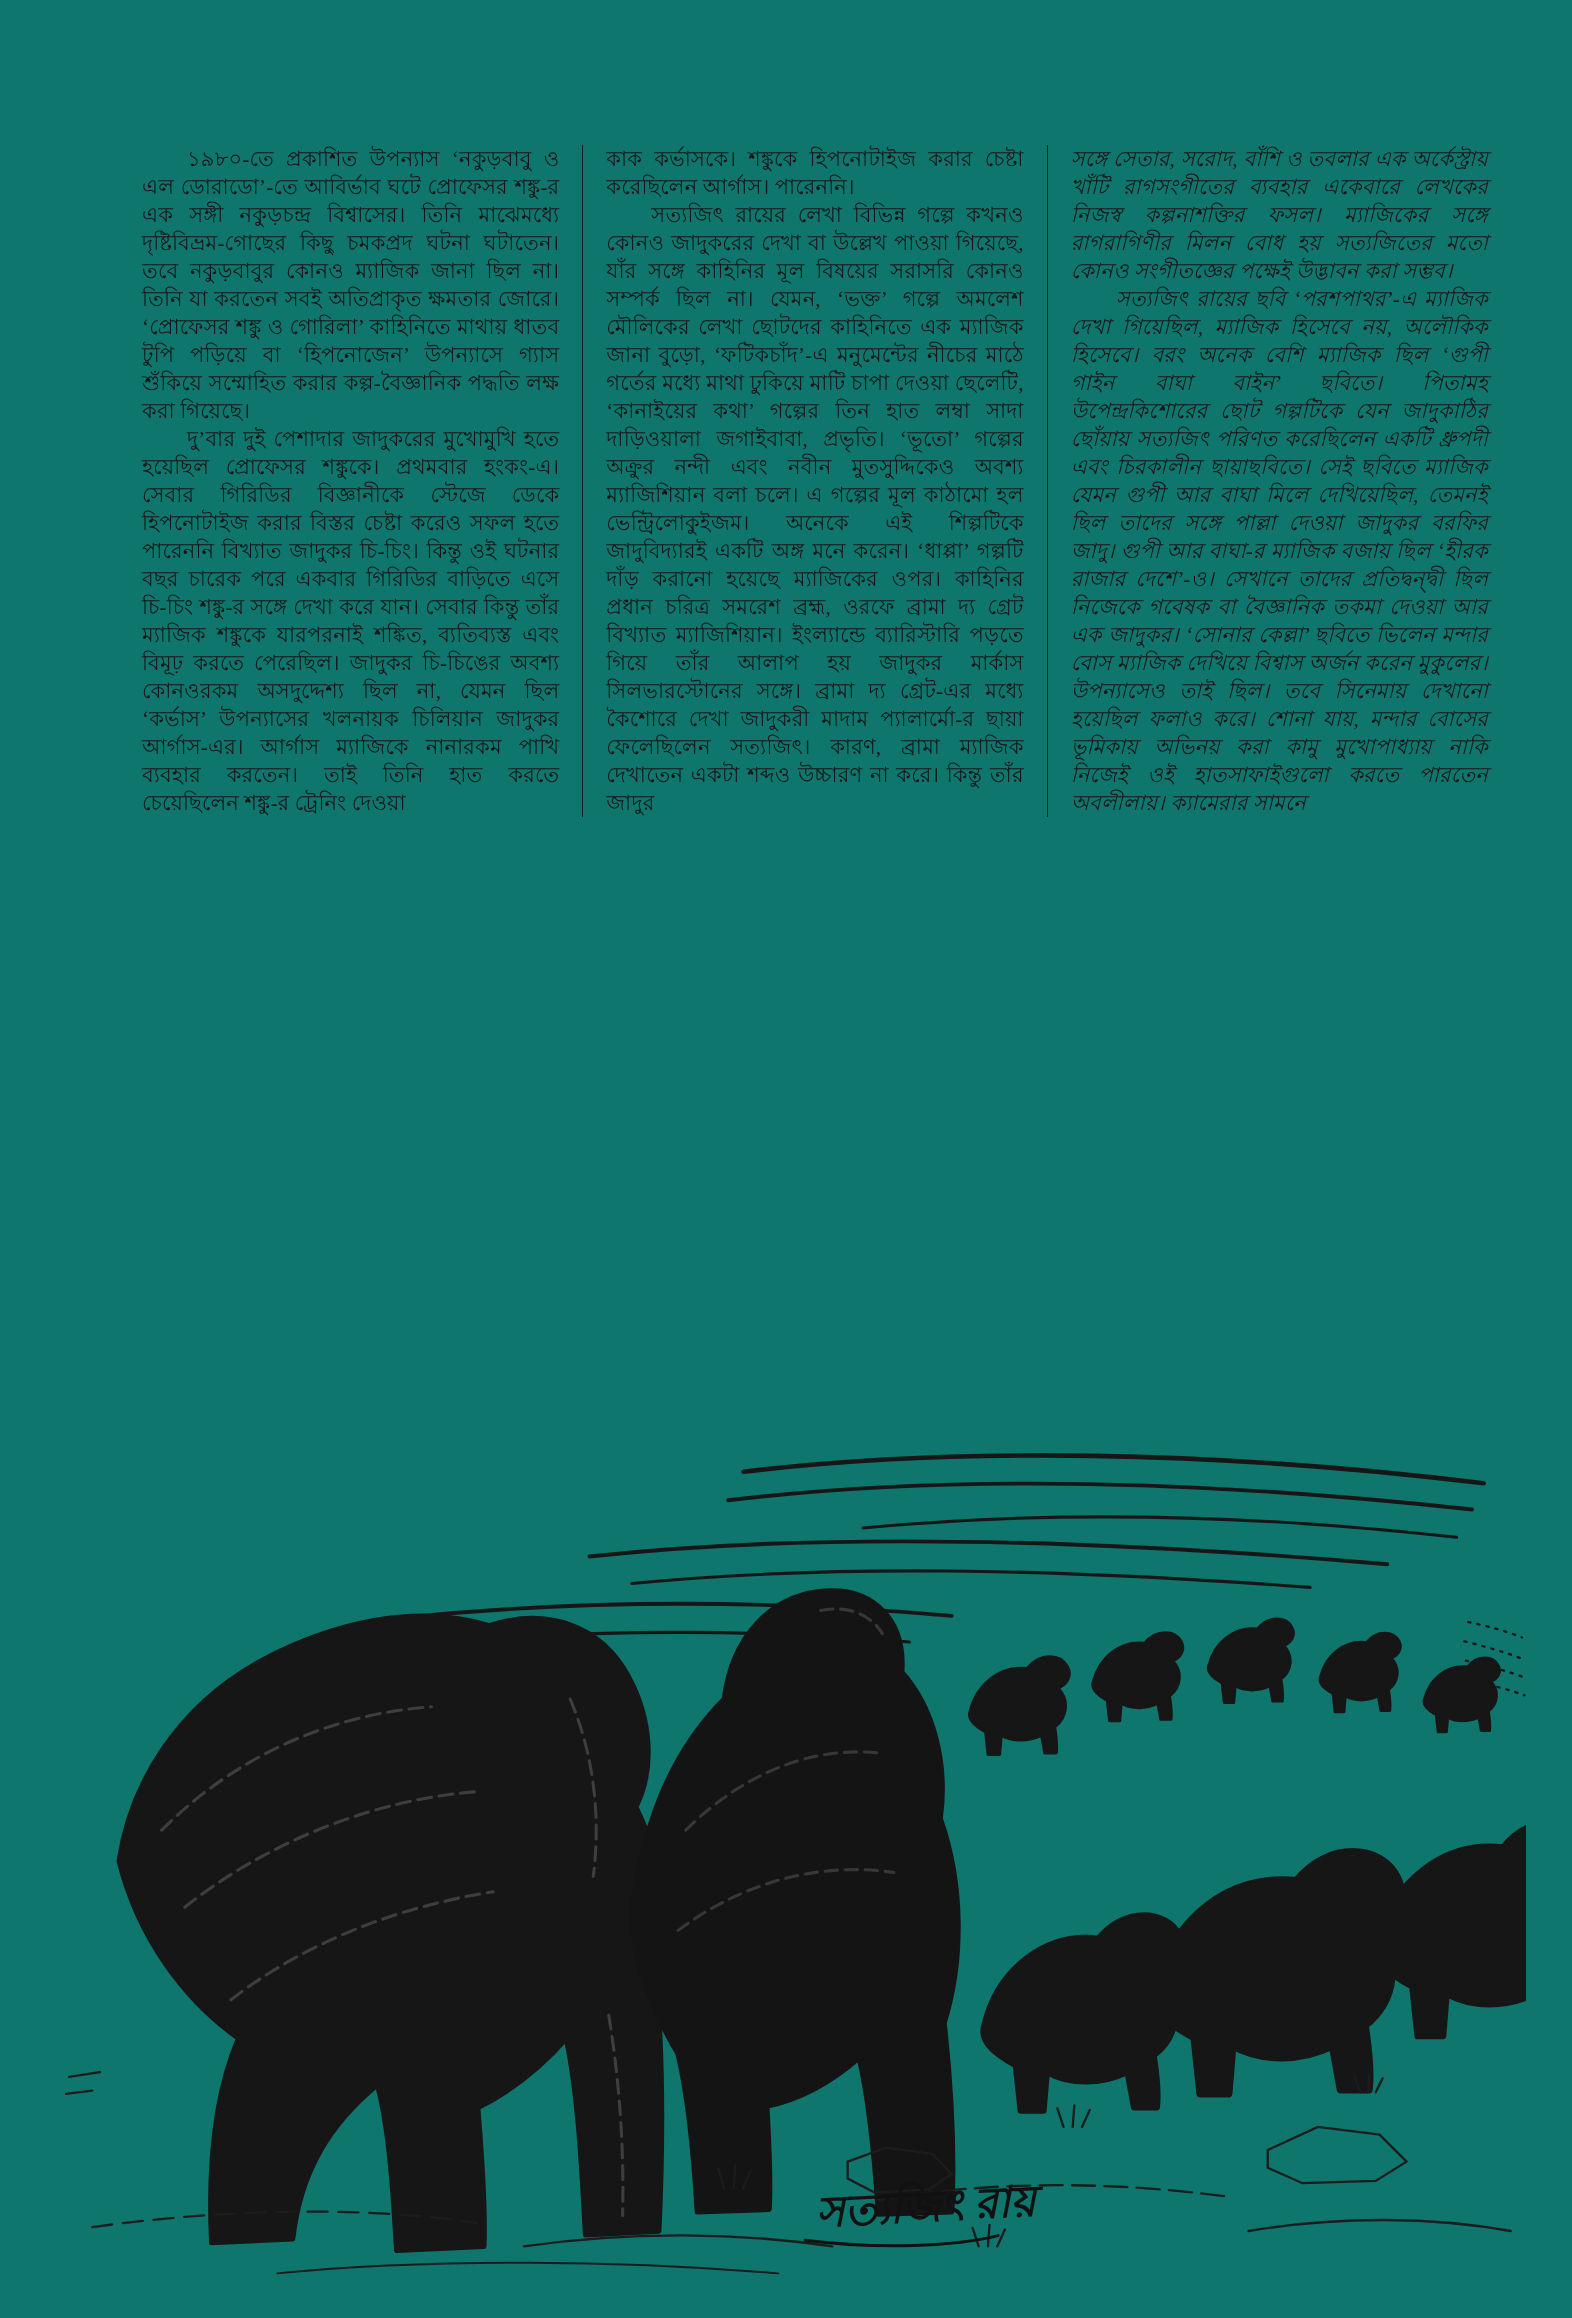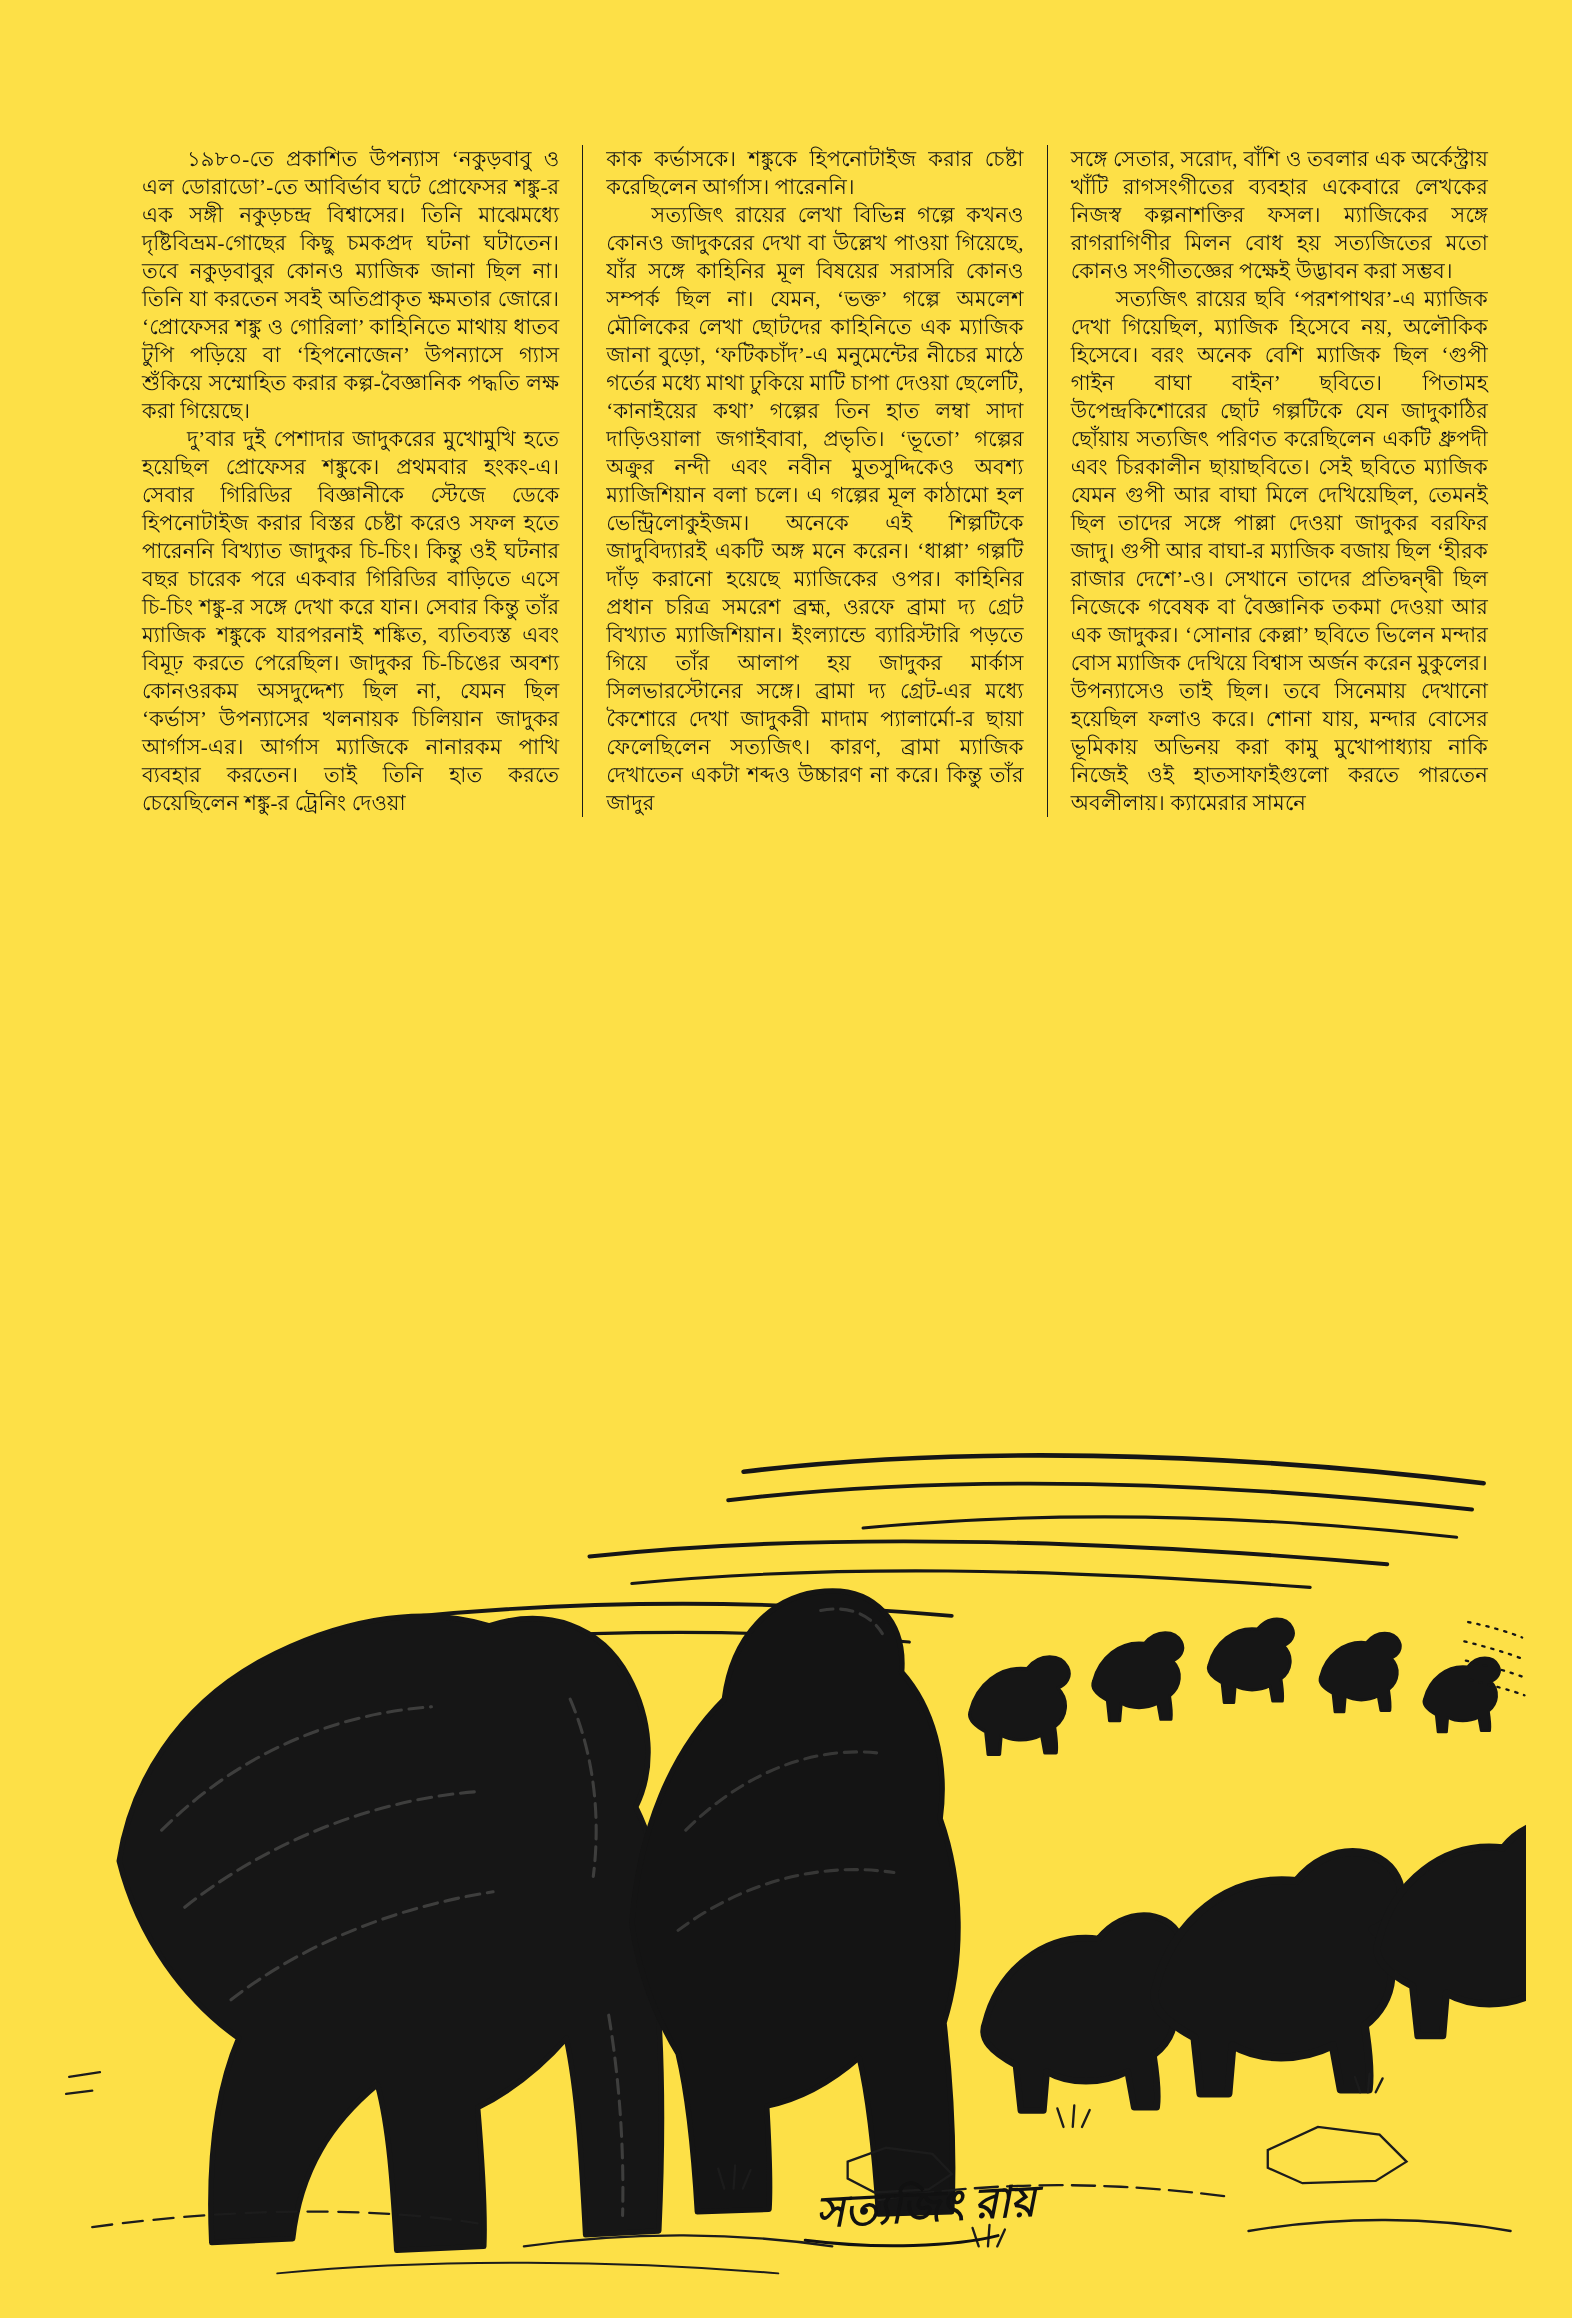--- a/index.html
+++ b/index.html
@@ -6,21 +6,21 @@
 
   html, body {
     background: #e8e6e1;
   }
 
   .page {
     position: relative;
     width: 1573px;
     height: 2319px;
     margin: 0 auto;
-    background: #fde047;
+    background: #0f766e;
     font-family: "Liberation Serif", serif;
     color: #161616;
     overflow: hidden;
   }
 
   
   .text-block {
     position: absolute;
     left: 142px;
     top: 145px;
@@ -31,21 +31,21 @@
 
   .col {
     flex: 1 1 0;
     padding: 0 23px;
     font-size: 21px;
     line-height: 28px;
     text-align: justify;
     letter-spacing: 0.2px;
   }
   .col:first-child { padding-left: 0; }
-  .col:last-child  { padding-right: 0; }
+  .col:last-child  { padding-right: 0; font-style: italic; }
   .col + .col { border-left: 1.5px solid #1b1b1b; }
 
   .para { margin: 0; }
   .para.indent { text-indent: 45px; }
 
   
   .illustration {
     position: absolute;
     left: 46px;
     top: 1428px;

